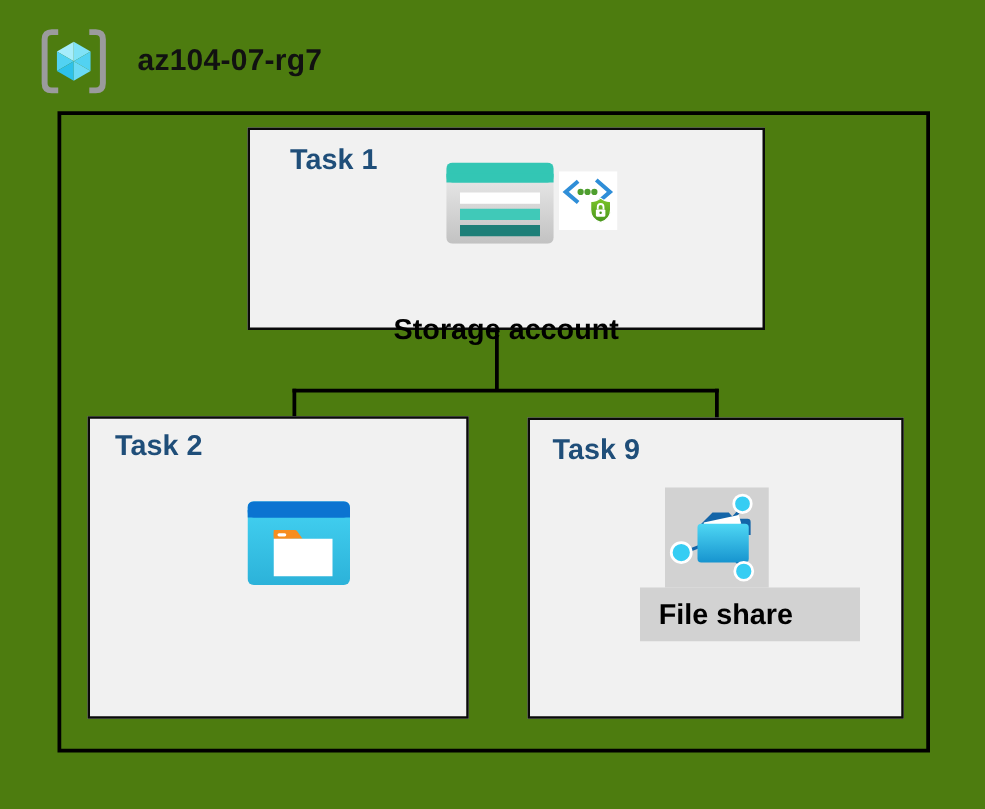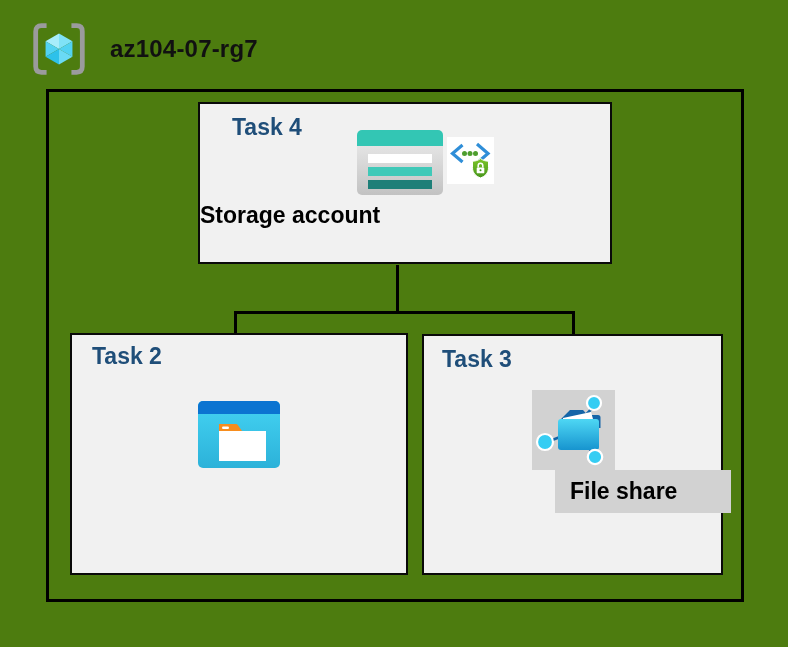--- a/index.html
+++ b/index.html
@@ -13,34 +13,34 @@
     letter-spacing:0.2px;
   }
   .outer-boundary{
     left:46px;top:89px;width:698px;height:513px;
     border:3px solid #000;box-sizing:border-box;background:transparent;
   }
   .task-box{
     background:#f1f1f1;border:2px solid #0a0a0a;box-sizing:border-box;
   }
   .task-box.t1{left:198px;top:102px;width:414px;height:162px;}
-  .task-box.t2{left:70px;top:333px;width:338px;height:242px;}
+  .task-box.t2{left:70px;top:333px;width:305px;height:242px;}
   .task-box.t3{left:422px;top:334px;width:301px;height:241px;}
   .task-label{
     font-size:23px;font-weight:700;color:#1f4e79;
   }
   .node-label{
     font-size:23px;font-weight:700;color:#000;
   }
   .connector{background:#000;}
   .gray-chip{background:#d2d2d2;}
   .fileshare-text{
-    line-height:43px;padding-left:15px;box-sizing:border-box;margin-left:43px;
+    line-height:43px;padding-left:15px;box-sizing:border-box;
   }
-  .center-text{text-align:left;}
+  .center-text{text-align:center;margin-top:48px;}
 </style>
 </head>
 <body>
 
 <div class="stage">
 
   <svg class="abs" style="left:30px;top:20px" width="58" height="58" viewBox="0 0 56 56">
     <path d="M16 5.5 H11 q-5.5 0 -5.5 5.5 v34 q0 5.5 5.5 5.5 h5" fill="none" stroke="#9b9b9d" stroke-width="4.6"></path>
     <path d="M40 5.5 H45 q5.5 0 5.5 5.5 v34 q0 5.5 -5.5 5.5 h-5" fill="none" stroke="#9b9b9d" stroke-width="4.6"></path>
     <polygon points="28,13 15,20.5 28,28" fill="#a7edfb"></polygon>
@@ -53,21 +53,21 @@
   <div class="abs rg-title">az104-07-rg7</div>
 
   <div class="abs outer-boundary"></div>
 
   <div class="abs connector" style="left:396px;top:265px;width:3px;height:48px"></div>
   <div class="abs connector" style="left:234px;top:311px;width:341px;height:3px"></div>
   <div class="abs connector" style="left:234px;top:311px;width:3px;height:79px"></div>
   <div class="abs connector" style="left:572px;top:311px;width:3px;height:78px"></div>
 
   <div class="abs task-box t1">
-    <div class="abs task-label" style="left:32px;top:10px">Task 4</div>
+    <div class="abs task-label" style="left:32px;top:10px">Task 1</div>
 
     <svg class="abs" style="left:157px;top:26px" width="86" height="65" viewBox="0 0 86 65">
       <defs>
         <linearGradient id="sgBody" x1="0" y1="0" x2="0" y2="1">
           <stop offset="0" stop-color="#efefef"></stop>
             <stop offset="1" stop-color="#c2c2c2"></stop>
         </linearGradient>
       </defs>
       <rect x="0" y="0" width="86" height="65" rx="5" fill="url(#sgBody)"></rect>
       <rect x="0" y="0" width="86" height="16" rx="5" fill="#33c6b4"></rect>
@@ -115,21 +115,21 @@
       <rect x="0" y="7" width="82" height="6" fill="#0b74d1"></rect>
       <path d="M21,23 h17 a2,2 0 0 1 1.6,0.8 L44,30 H21 z" fill="#f78d1e"></path>
       <rect x="21" y="23" width="16" height="7" rx="2" fill="#f78d1e"></rect>
       <rect x="24" y="25.5" width="7" height="2.6" rx="1.3" fill="#ffffff"></rect>
       <rect x="21" y="30" width="47" height="30" fill="#ffffff"></rect>
     </svg>
 
   </div>
 
   <div class="abs task-box t3">
-    <div class="abs task-label" style="left:18px;top:10px">Task 3</div>
+    <div class="abs task-label" style="left:18px;top:10px">Task 9</div>
 
     <div class="abs gray-chip" style="left:108px;top:54px;width:83px;height:80px">
       <svg width="83" height="80" viewBox="0 0 83 80">
         <defs>
           <linearGradient id="fsGrad" x1="0" y1="0" x2="0" y2="1">
             <stop offset="0" stop-color="#4ed7f4"></stop>
               <stop offset="1" stop-color="#1794cf"></stop>
           </linearGradient>
         </defs>
         <line x1="63" y1="15" x2="52" y2="27" stroke="#1465a8" stroke-width="2.6"></line>

